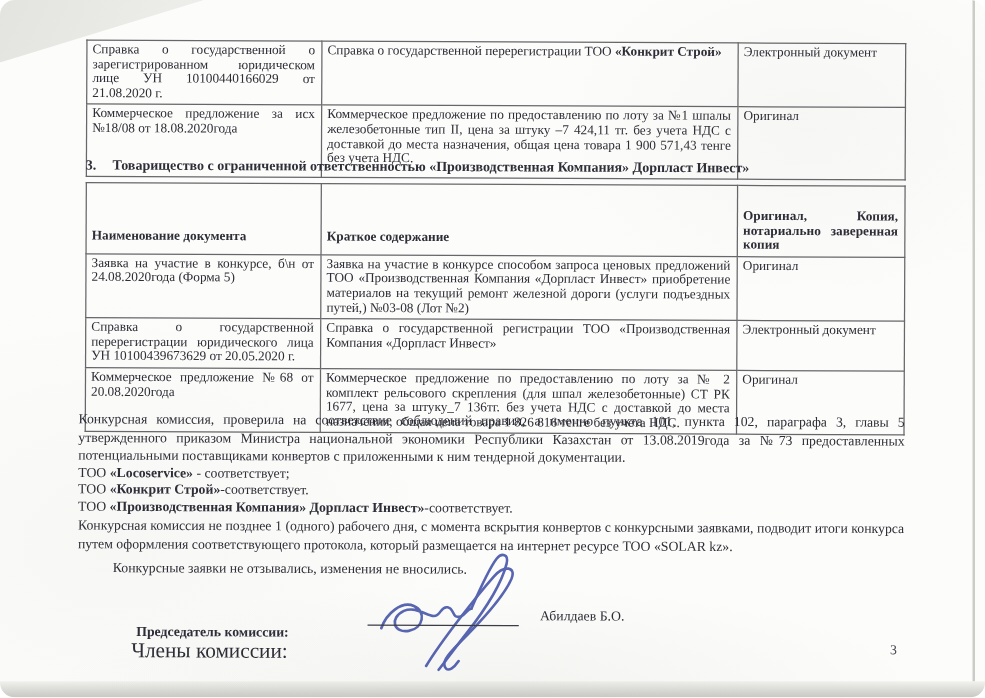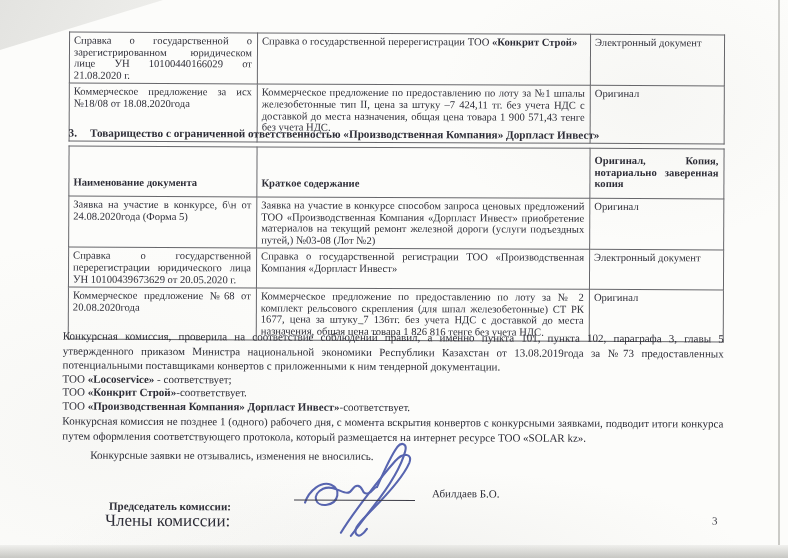--- a/index.html
+++ b/index.html
@@ -10,20 +10,21 @@
   }
   .sheet {
     position: relative; width: 788px; height: 558px;
     background: #fcfcfa;
     background-image:
       radial-gradient(ellipse 320px 220px at 82% 18%, rgba(196,196,190,0.10), transparent 65%),
       radial-gradient(ellipse 420px 300px at 12% 78%, rgba(196,196,190,0.09), transparent 65%),
       radial-gradient(ellipse 500px 120px at 50% 99%, rgba(180,180,174,0.12), transparent 70%);
     overflow: hidden;
     color: #2e2e38;
+    border-radius: 12px;
   }
   .content { position: absolute; inset: 0; transform: rotate(0.25deg); transform-origin: 50% 50%; }
 
   
   .corner-artifact {
     position: absolute; left: 0; top: 0; width: 170px; height: 54px;
     background: linear-gradient(115deg, #e3e3e0 0%, #ededea 80%);
     clip-path: polygon(0 0, 163px 0, 0 50px);
   }
   .bottom-band {
@@ -45,21 +46,21 @@
   .doc-table td {
     border: 1px solid #67676b; vertical-align: top;
     padding: 2px 5px 2px 4px; overflow: hidden;
   }
   .doc-table td.just { text-align: justify; }
   .doc-table col.c1 { width: 188px; }
   .doc-table col.c2 { width: 333px; }
   .doc-table col.c3 { width: 134px; }
   .t2 .hdr td { font-weight: bold; }
   .t2 .hdr td.hb { vertical-align: bottom; padding-bottom: 7px; }
-  .t2 .hdr td.ht { vertical-align: top; text-align: justify; padding-top: 6px; }
+  .t2 .hdr td.ht { vertical-align: top; text-align: justify; padding-top: 19px; }
   b, .bold { font-weight: bold; }
 
   
   .heading {
     position: absolute; left: 68px; top: 128px; width: 660px;
     font-weight: bold; font-size: 11.2px; display: flex; gap: 13px; line-height: 13px;
   }
 
   
   .para-block { position: absolute; left: 63px; width: 661px; font-size: 11px; }

